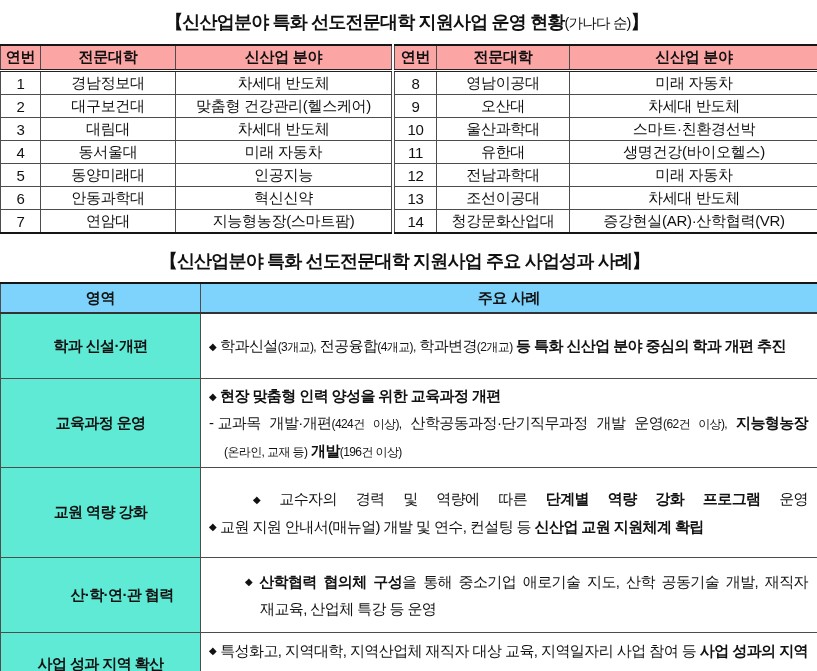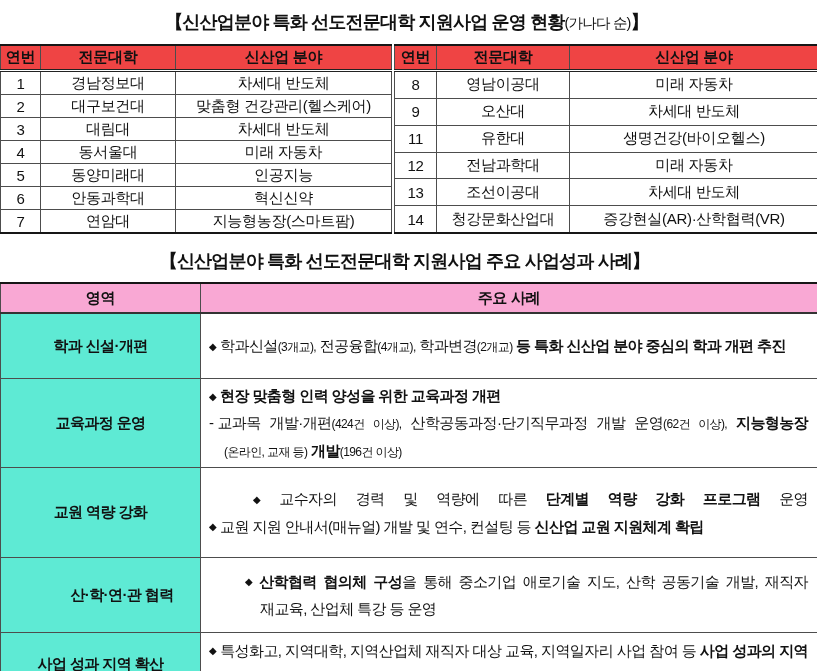--- a/index.html
+++ b/index.html
@@ -18,34 +18,34 @@
   .t1 {
     font-size:15px;
     border:1px solid #3a3a3a;
     border-top:2.5px solid #161616; border-bottom:2.5px solid #161616;
   }
   .t1-left { width:391px; } .t1-right { width:424px; }
   .t1 th, .t1 td {
     border:1px solid #4d4d4d; text-align:center; vertical-align:middle;
     padding:0 2px; overflow:hidden; white-space:nowrap;
   }
-  .t1 thead th { background:#ef4444; height:23px; border-bottom:3px double #222; font-weight:bold; }
+  .t1 thead th { background:#fca5a5; height:23px; border-bottom:3px double #222; font-weight:bold; }
   .t1 tbody td { height:22px; }
   .t1-left col.c-no{width:40px} .t1-left col.c-college{width:135px} .t1-left col.c-field{width:216px}
   .t1-right col.c-no{width:42px} .t1-right col.c-college{width:133px} .t1-right col.c-field{width:249px}
 
   .t2 {
     width:817px; font-size:15px;
     border:1px solid #3a3a3a;
     border-top:2.5px solid #161616; border-bottom:2.5px solid #161616;
   }
   .t2 col.c-area{width:200px} .t2 col.c-cases{width:617px}
   .t2 th, .t2 td { border:1px solid #4d4d4d; vertical-align:middle; }
   .t2 thead th {
-    background:#f9a8d4; text-align:center; font-weight:bold;
+    background:#7dd3fc; text-align:center; font-weight:bold;
     height:26px; border-bottom:2px solid #333;
   }
   .t2 td.area { background:#5eead4; text-align:center; font-weight:bold; letter-spacing:-0.6px; }
   .t2 td.cases { padding:3px 9px 3px 8px; }
   .t2 tbody tr:nth-child(1) td { height:58px; }
   .t2 tbody tr:nth-child(2) td { height:82px; }
   .t2 tbody tr:nth-child(3) td { height:83px; }
   .t2 tbody tr:nth-child(4) td { height:68px;padding-left:44px; }
   .t2 tbody tr:nth-child(5) td { height:56px; }
 
@@ -137,20 +137,25 @@
             <td>8</td>
             <td>영남이공대</td>
             <td>미래 자동차</td>
           </tr>
         <tr>
             <td>9</td>
             <td>오산대</td>
             <td>차세대 반도체</td>
           </tr>
         <tr>
+            <td>10</td>
+            <td>울산과학대</td>
+            <td>스마트·친환경선박</td>
+          </tr>
+        <tr>
             <td>11</td>
             <td>유한대</td>
             <td>생명건강(바이오헬스)</td>
           </tr>
         <tr>
             <td>12</td>
             <td>전남과학대</td>
             <td>미래 자동차</td>
           </tr>
         <tr>

